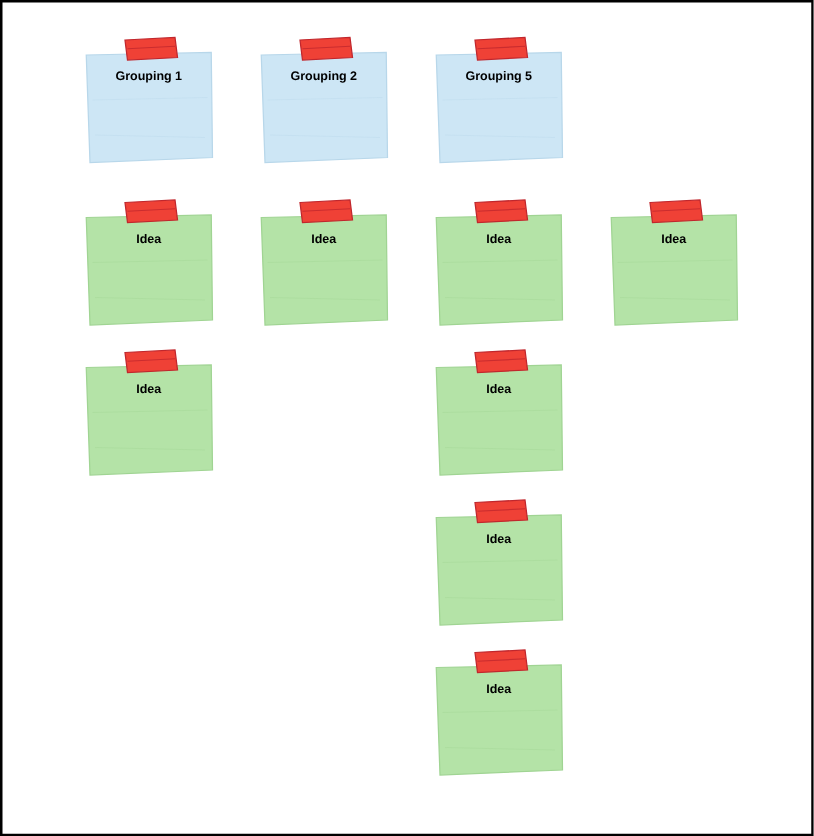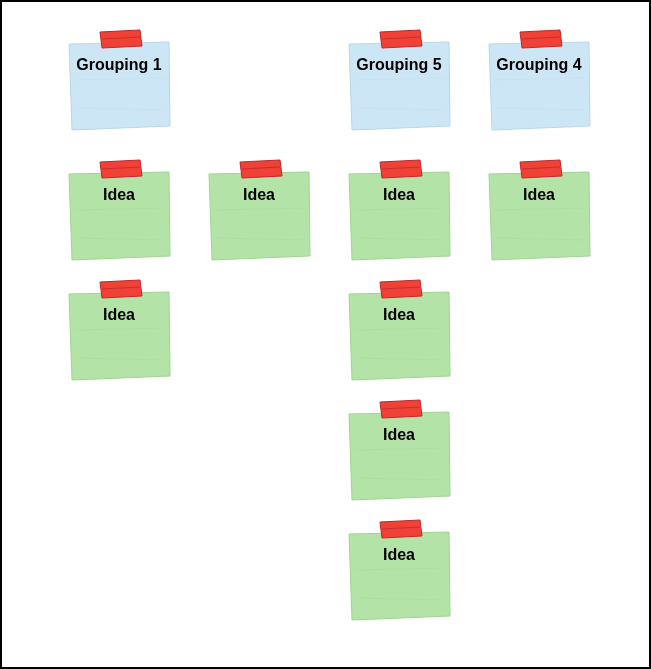--- a/index.html
+++ b/index.html
@@ -29,21 +29,21 @@
     width: 106px;
     height: 102px;
     overflow: visible;
   }
   .note .label {
     position: absolute;
     top: 14px;
     left: 0;
     width: 100%;
     text-align: center;
-    font-size: 16px;
+    font-size: 10px;
     font-weight: bold;
     color: #000;
     pointer-events: none;
   }
 </style>
 </head>
 <body>
 
 <div class="board">
     <div class="note" style="left: 64px; top: 40px;">
@@ -52,45 +52,45 @@
     <polygon points="3,14 103,12 104,96 6,100" fill="#cde6f5" stroke="#b8d7ea" stroke-width="1"></polygon>
 
     <line x1="8" y1="50" x2="100" y2="48" stroke="#b8d7ea" stroke-width="0.6" opacity="0.5"></line>
     <line x1="10" y1="78" x2="98" y2="80" stroke="#b8d7ea" stroke-width="0.6" opacity="0.5"></line>
 
     <polygon points="34,2 74,0 76,16 36,18" fill="#ef4136" stroke="#c1272d" stroke-width="1"></polygon>
     <line x1="36" y1="9" x2="74" y2="7" stroke="#c1272d" stroke-width="1" opacity="0.8"></line>
   </svg>
       <div class="label">Grouping 1</div>
     </div>
+    <div class="note" style="left: 204px; top: 40px;">
+  <svg viewBox="0 0 106 102">
+
+    <polygon points="3,14 103,12 104,96 6,100" fill="#cde6f5" stroke="#b8d7ea" stroke-width="1"></polygon>
+
+    <line x1="8" y1="50" x2="100" y2="48" stroke="#b8d7ea" stroke-width="0.6" opacity="0.5"></line>
+    <line x1="10" y1="78" x2="98" y2="80" stroke="#b8d7ea" stroke-width="0.6" opacity="0.5"></line>
+
+    <polygon points="34,2 74,0 76,16 36,18" fill="#ef4136" stroke="#c1272d" stroke-width="1"></polygon>
+    <line x1="36" y1="9" x2="74" y2="7" stroke="#c1272d" stroke-width="1" opacity="0.8"></line>
+  </svg>
+      <div class="label">Grouping 2</div>
+    </div>
     <div class="note" style="left: 344px; top: 40px;">
   <svg viewBox="0 0 106 102">
 
     <polygon points="3,14 103,12 104,96 6,100" fill="#cde6f5" stroke="#b8d7ea" stroke-width="1"></polygon>
 
     <line x1="8" y1="50" x2="100" y2="48" stroke="#b8d7ea" stroke-width="0.6" opacity="0.5"></line>
     <line x1="10" y1="78" x2="98" y2="80" stroke="#b8d7ea" stroke-width="0.6" opacity="0.5"></line>
 
     <polygon points="34,2 74,0 76,16 36,18" fill="#ef4136" stroke="#c1272d" stroke-width="1"></polygon>
     <line x1="36" y1="9" x2="74" y2="7" stroke="#c1272d" stroke-width="1" opacity="0.8"></line>
   </svg>
       <div class="label">Grouping 5</div>
-    </div>
-    <div class="note" style="left: 484px; top: 40px;">
-  <svg viewBox="0 0 106 102">
-
-    <polygon points="3,14 103,12 104,96 6,100" fill="#cde6f5" stroke="#b8d7ea" stroke-width="1"></polygon>
-
-    <line x1="8" y1="50" x2="100" y2="48" stroke="#b8d7ea" stroke-width="0.6" opacity="0.5"></line>
-    <line x1="10" y1="78" x2="98" y2="80" stroke="#b8d7ea" stroke-width="0.6" opacity="0.5"></line>
-
-    <polygon points="34,2 74,0 76,16 36,18" fill="#ef4136" stroke="#c1272d" stroke-width="1"></polygon>
-    <line x1="36" y1="9" x2="74" y2="7" stroke="#c1272d" stroke-width="1" opacity="0.8"></line>
-  </svg>
-      <div class="label">Grouping 4</div>
     </div>
     <div class="note" style="left: 64px; top: 170px;">
   <svg viewBox="0 0 106 102">
 
     <polygon points="3,14 103,12 104,96 6,100" fill="#b4e3a7" stroke="#a0d493" stroke-width="1"></polygon>
 
     <line x1="8" y1="50" x2="100" y2="48" stroke="#a0d493" stroke-width="0.6" opacity="0.5"></line>
     <line x1="10" y1="78" x2="98" y2="80" stroke="#a0d493" stroke-width="0.6" opacity="0.5"></line>
 
     <polygon points="34,2 74,0 76,16 36,18" fill="#ef4136" stroke="#c1272d" stroke-width="1"></polygon>

